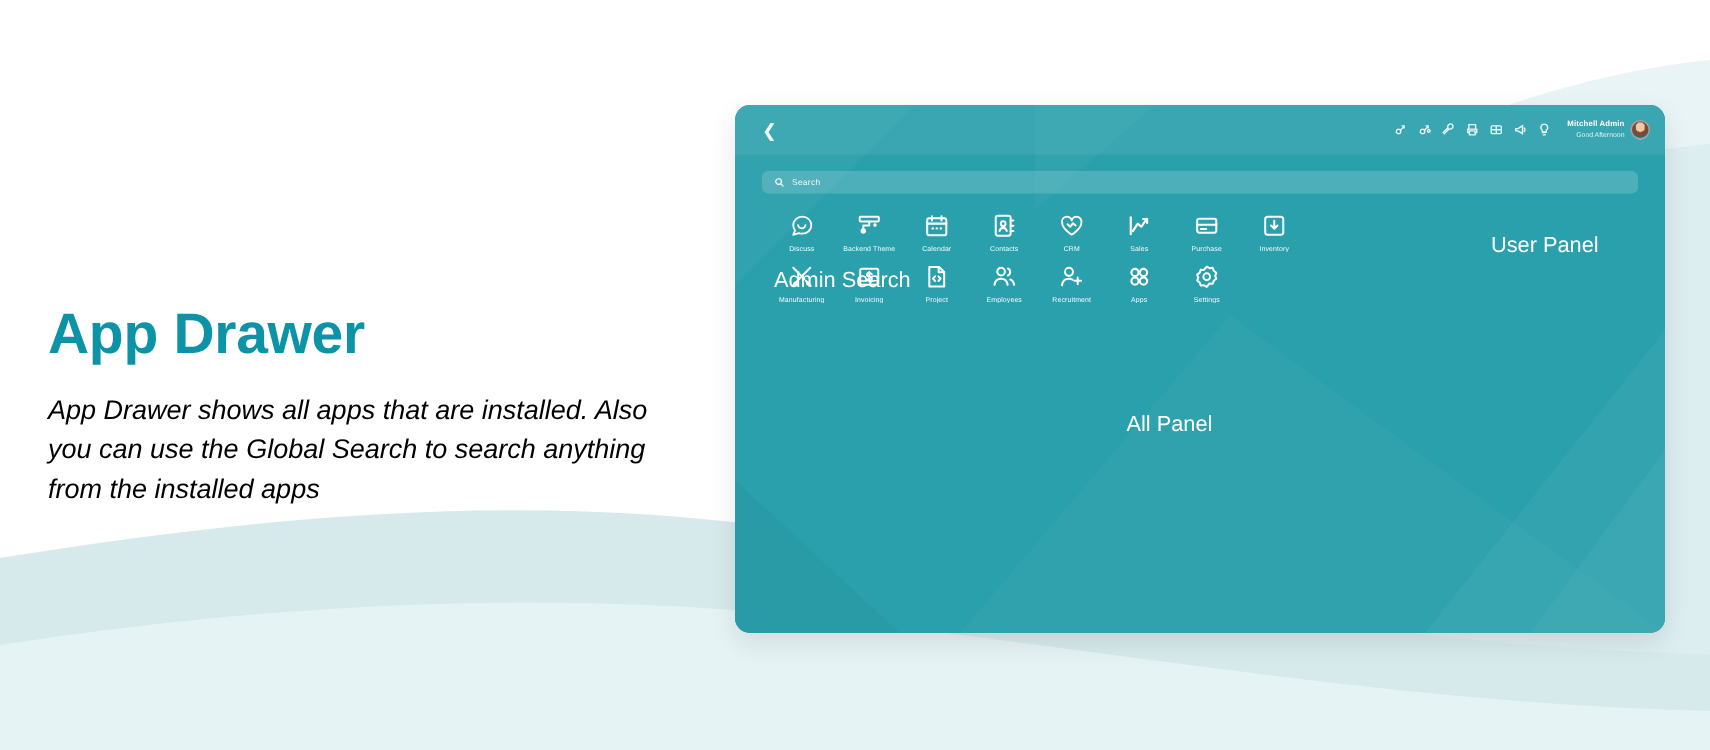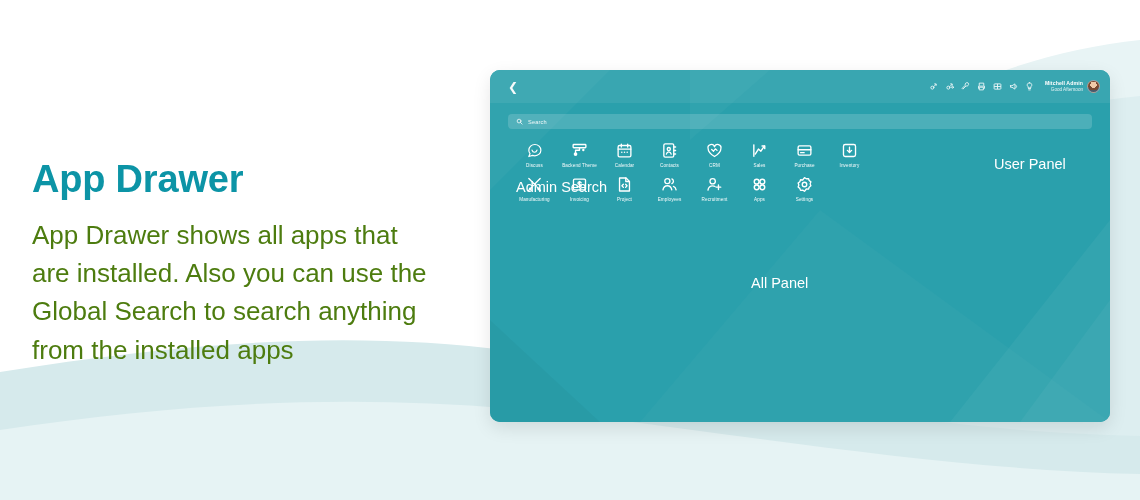--- a/index.html
+++ b/index.html
@@ -17,26 +17,28 @@
 
   
   .copy { position: absolute; left: 32px; top: 160px; width: 400px; z-index: 3; }
   .copy h1 {
     font-size: 38px;
     font-weight: bold;
     color: #0c94a6;
     letter-spacing: -0.2px;
     line-height: 1.05;
     margin-bottom: 16px;
+    margin-top: 44px;
   }
   .copy p {
-    font-size: 26px;
+    font-size: 18px;
     line-height: 1.47;
-    color: #4d7c0f;
+    color: #000000;
     font-weight: 400;
+    font-style: italic;
   }
 
   
   .panel {
     position: absolute;
     left: 490px; top: 70px;
     width: 620px; height: 352px;
     background: #2aa0ac;
     border-radius: 10px;
     overflow: hidden;

